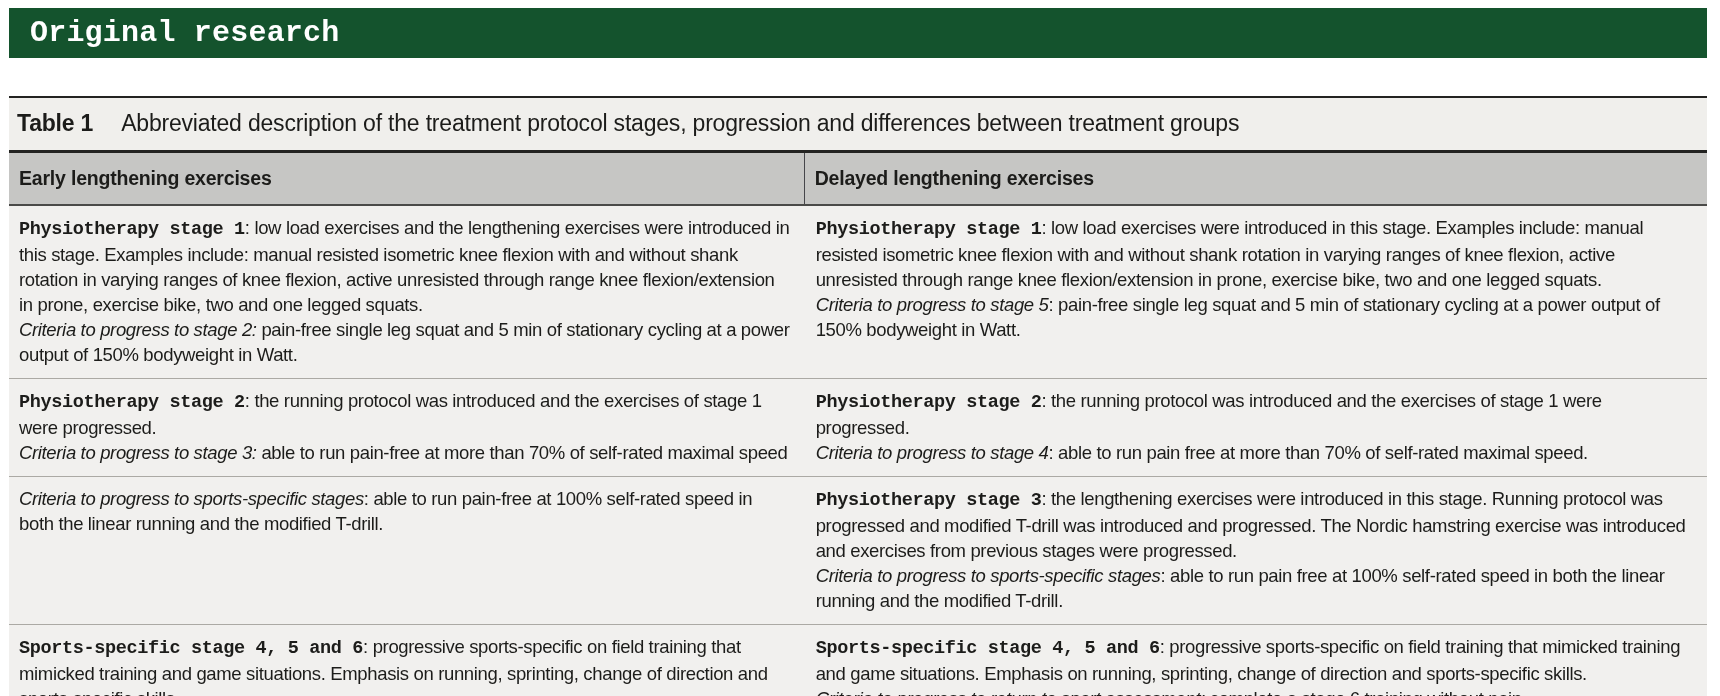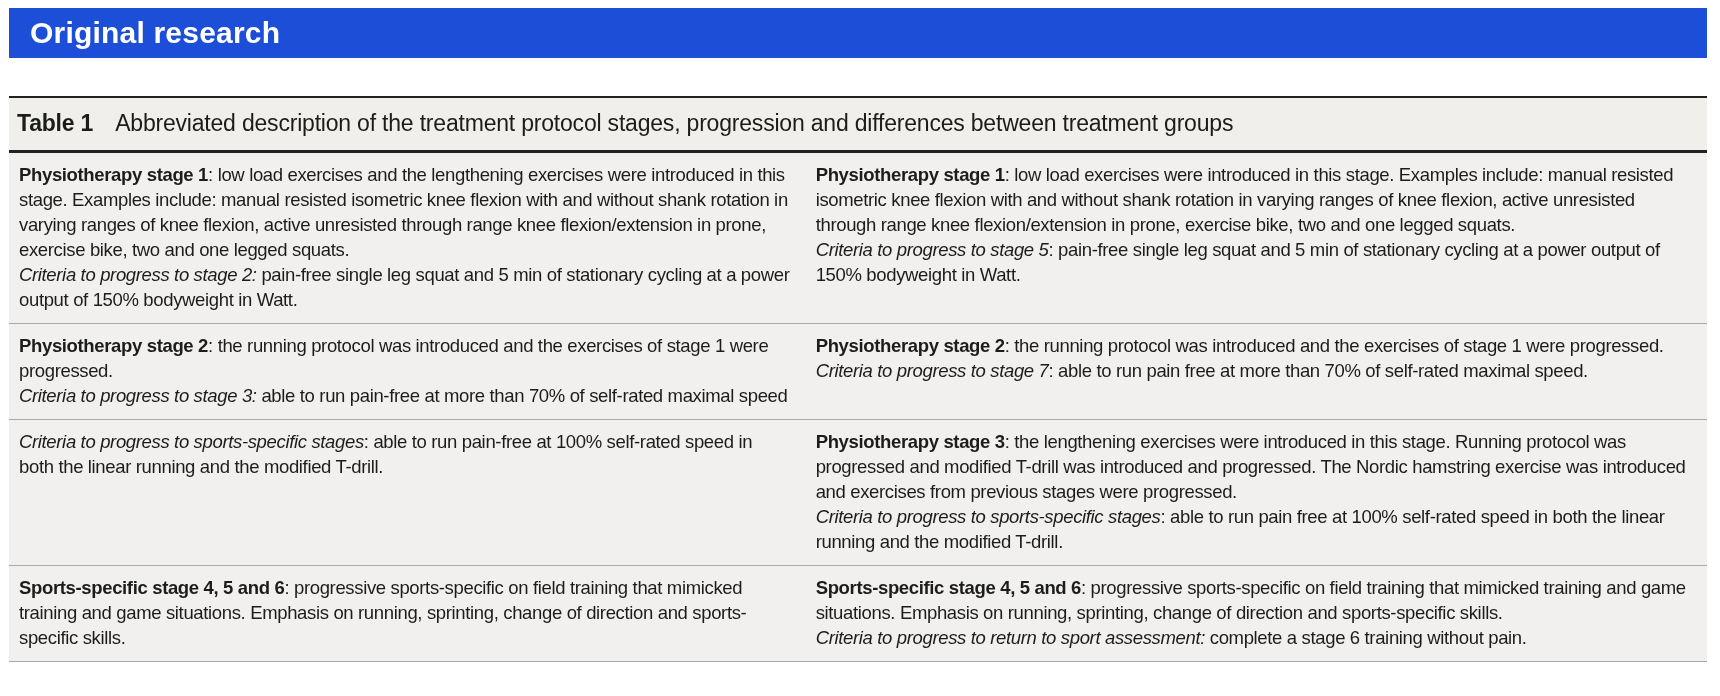--- a/index.html
+++ b/index.html
@@ -15,23 +15,24 @@
     height: 696px;
     overflow: hidden;
     background: #ffffff;
   }
   .banner {
     position: absolute;
     left: 9px;
     right: 13px;
     top: 8px;
     height: 50px;
-    background: #1d4ed8;
+    background: #14532d;
     display: flex;
     align-items: center;
+    font-family: Liberation Mono, monospace;
   }
   .banner-title {
     color: #ffffff;
     font-weight: bold;
     font-size: 30px;
     padding-left: 21px;
     letter-spacing: 0.2px;
   }
   .table-wrap {
     position: absolute;
@@ -42,21 +43,21 @@
   .caption {
     background: #f0efec;
     border-top: 2px solid #232321;
     border-bottom: 3px solid #232321;
     padding: 12px 8px 13px 8px;
     font-size: 23px;
     letter-spacing: -0.2px;
   }
   .caption .cap-label {
     font-weight: bold;
-    margin-right: 22px;
+    margin-right: 28px;
   }
   .thead {
     display: flex;
     background: #c6c6c4;
     border-bottom: 2px solid #4a4a48;
   }
   .th {
     font-weight: bold;
     font-size: 19.5px;
     padding: 14px 10px 14px 10px;
@@ -73,38 +74,42 @@
   .tbody { border-bottom: 1px solid #aba9a4; }
   .td {
     box-sizing: border-box;
     padding: 9px 10px 11px 10px;
     font-size: 18.5px;
     line-height: 25px;
     letter-spacing: -0.35px;
   }
   .td.col-left { width: 46.8%; padding-left: 10px; padding-right: 14px; }
   .td.col-right { flex: 1; padding-left: 12px; padding-right: 10px; }
-  .stage-bold { font-weight: bold; }
+  .stage-bold { font-weight: bold; font-family: Liberation Mono, monospace; }
   .criteria-italic { font-style: italic; }
 </style>
 </head>
 <body>
 
 <div class="page">
 
   <div class="banner">
     <span class="banner-title">Original research</span>
   </div>
 
   <div class="table-wrap">
 
     <div class="caption">
       <span class="cap-label">Table 1</span><span>Abbreviated description of the treatment protocol stages, progression and differences between treatment groups</span>
     </div>
 
+    <div class="thead">
+      <div class="th col-left">Early lengthening exercises</div>
+      <div class="th col-right">Delayed lengthening exercises</div>
+    </div>
 
     <div class="tbody">
 
       <div class="tr">
         <div class="td col-left">
           <div><span class="stage-bold">Physiotherapy stage 1</span><span>: low load exercises and the lengthening exercises were introduced in this stage. Examples include: manual resisted isometric knee flexion with and without shank rotation in varying ranges of knee flexion, active unresisted through range knee flexion/extension in prone, exercise bike, two and one legged squats.</span></div>
           <div><span class="criteria-italic">Criteria to progress to stage 2:</span><span> pain-free single leg squat and 5 min of stationary cycling at a power output of 150% bodyweight in Watt.</span></div>
         </div>
         <div class="td col-right">
           <div><span class="stage-bold">Physiotherapy stage 1</span><span>: low load exercises were introduced in this stage. Examples include: manual resisted isometric knee flexion with and without shank rotation in varying ranges of knee flexion, active unresisted through range knee flexion/extension in prone, exercise bike, two and one legged squats.</span></div>
@@ -112,21 +117,21 @@
         </div>
       </div>
 
       <div class="tr">
         <div class="td col-left">
           <div><span class="stage-bold">Physiotherapy stage 2</span><span>: the running protocol was introduced and the exercises of stage 1 were progressed.</span></div>
           <div><span class="criteria-italic">Criteria to progress to stage 3:</span><span> able to run pain-free at more than 70% of self-rated maximal speed</span></div>
         </div>
         <div class="td col-right">
           <div><span class="stage-bold">Physiotherapy stage 2</span><span>: the running protocol was introduced and the exercises of stage 1 were progressed.</span></div>
-          <div><span class="criteria-italic">Criteria to progress to stage 7</span><span>: able to run pain free at more than 70% of self-rated maximal speed.</span></div>
+          <div><span class="criteria-italic">Criteria to progress to stage 4</span><span>: able to run pain free at more than 70% of self-rated maximal speed.</span></div>
         </div>
       </div>
 
       <div class="tr">
         <div class="td col-left">
           <div><span class="criteria-italic">Criteria to progress to sports-specific stages</span><span>: able to run pain-free at 100% self-rated speed in both the linear running and the modified T-drill.</span></div>
         </div>
         <div class="td col-right">
           <div><span class="stage-bold">Physiotherapy stage 3</span><span>: the lengthening exercises were introduced in this stage. Running protocol was progressed and modified T-drill was introduced and progressed. The Nordic hamstring exercise was introduced and exercises from previous stages were progressed.</span></div>
           <div><span class="criteria-italic">Criteria to progress to sports-specific stages</span><span>: able to run pain free at 100% self-rated speed in both the linear running and the modified T-drill.</span></div>

